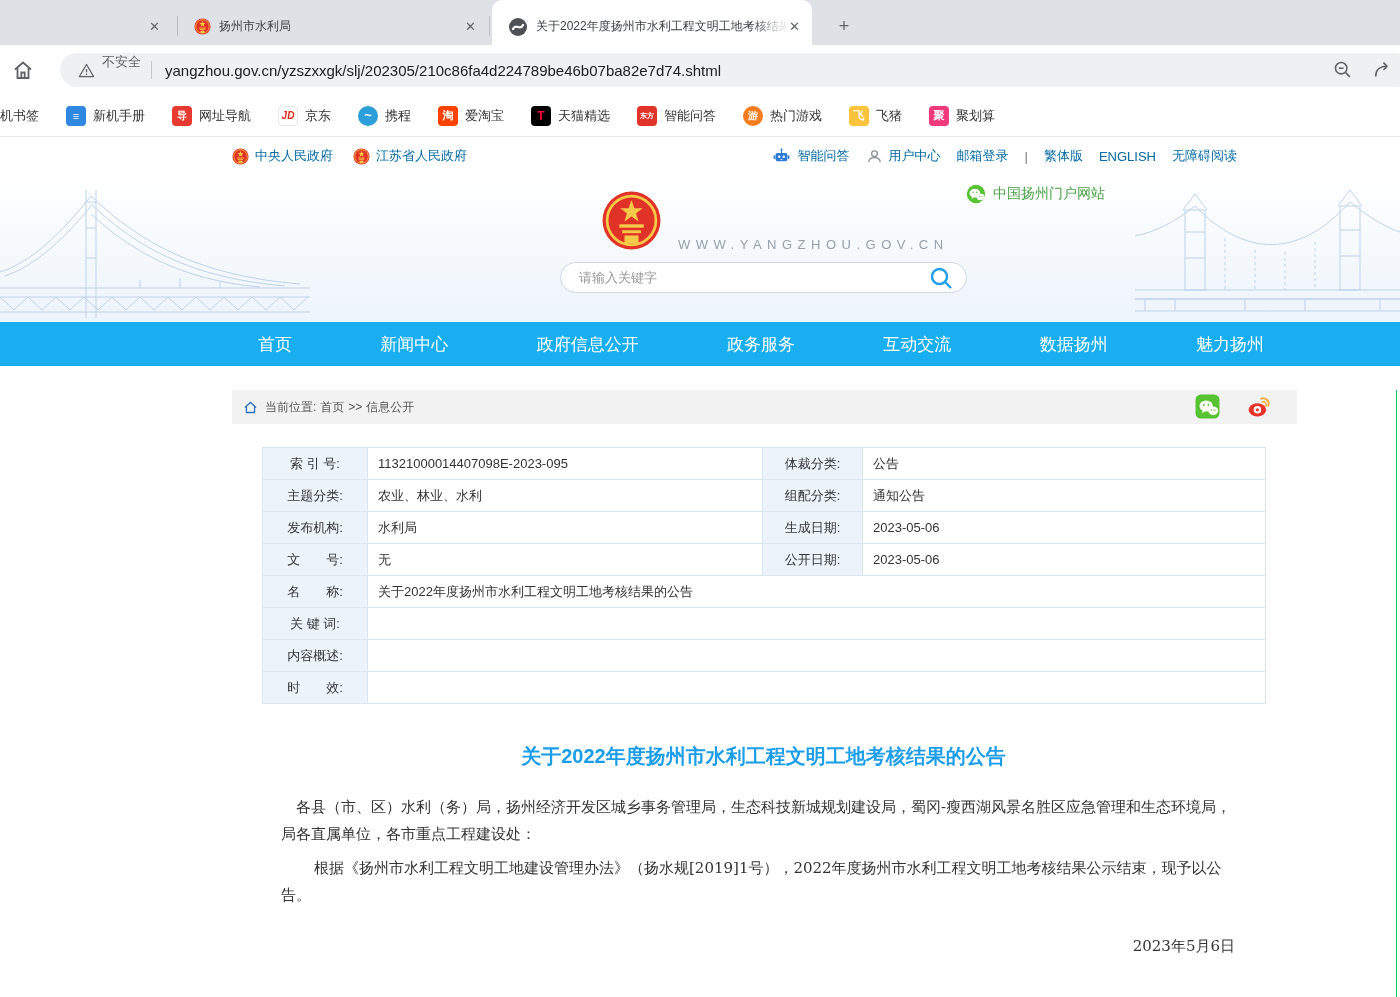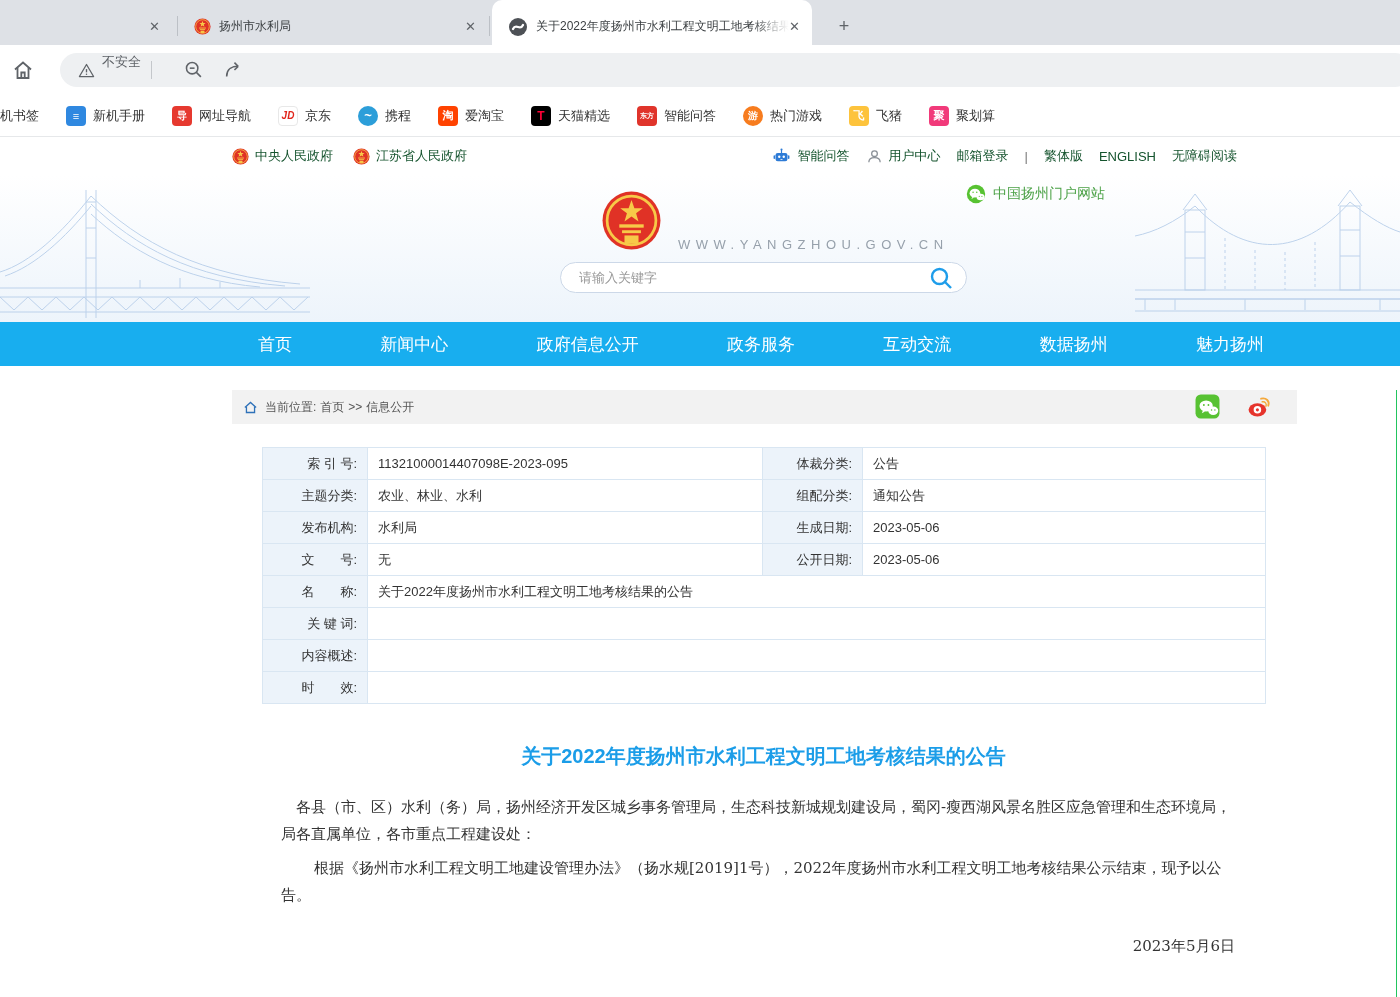--- a/index.html
+++ b/index.html
@@ -45,21 +45,21 @@
   .ic-tmall  { background:#000; color:#ff0036; font-size:12px; }
   .ic-east   { background:#e0342b; font-size:7px; line-height:1.05; text-align:center; }
   .ic-game   { background:#f77c1e; border-radius:50%; font-size:10px; }
   .ic-pig    { background:#fdc33c; font-size:11px; }
   .ic-ju     { background:#f13a7a; font-size:11px; }
 
   
   .govbar { position:absolute; left:0; top:137px; width:1400px; height:38px; background:#fff; }
   .gov-left { position:absolute; left:232px; top:0; height:38px; display:flex; align-items:center; gap:20px; }
   .gov-right { position:absolute; right:163px; top:0; height:38px; display:flex; align-items:center; gap:16px; }
-  .gov-item { display:flex; align-items:center; gap:6px; font-size:13px; color:#14532d; cursor:pointer; white-space:nowrap; }
+  .gov-item { display:flex; align-items:center; gap:6px; font-size:13px; color:#0369a1; cursor:pointer; white-space:nowrap; }
   .gov-static { color:#777; }
   .mini { width:17px; height:17px; }
   .mini24 { width:21px; height:18px; }
 
   
   .siteheader { position:absolute; left:0; top:175px; width:1400px; height:147px; background:linear-gradient(#ffffff, #edf4fb); overflow:hidden; }
   .art { position:absolute; bottom:0; opacity:.85; }
   .art-left { left:0; }
   .art-right { right:0; }
   .logo-emblem { position:absolute; left:601px; top:15px; width:61px; height:61px; }
@@ -81,21 +81,21 @@
   .content { position:absolute; left:232px; top:390px; width:1165px; height:607px; background:#fff; border-right:1px solid #22c55e; }
   .breadcrumb { position:absolute; left:0; top:0; width:1065px; height:34px; background:#f2f2f2; display:flex; align-items:center; font-size:12px; color:#555; }
   .bc-home { width:15px; height:15px; margin:0 7px 0 11px; flex:none; }
   .bc-text { display:flex; gap:4px; align-items:center; }
   .bc-link { cursor:pointer; }
   .share-icons { position:absolute; right:25px; top:4px; display:flex; gap:27px; }
   .share-icons svg { width:25px; height:25px; cursor:pointer; }
 
   table.meta { position:absolute; left:30px; top:57px; width:1003px; border-collapse:collapse; table-layout:fixed; font-size:13px; color:#333; }
   table.meta td { border:1px solid #d9e6f2; height:32px; padding:0 10px; overflow:hidden; white-space:nowrap; }
-  td.lbl { background:#ecf3fa; text-align:right; padding:0 4px;margin-left:32px; }
+  td.lbl { background:#ecf3fa; text-align:center; padding:0 4px;margin-left:32px; }
 
   .article { position:absolute; left:30px; top:352px; width:1003px; color:#333; font-family:"DejaVu Serif", serif; }
   .a-title { text-align:center; font-size:20px; line-height:28px; font-weight:bold; color:#1b9de8; font-family:"Liberation Sans", sans-serif; }
   .a-body { padding:0 30px 0 19px; font-size:15px; line-height:27px; }
   .a-p1 { margin-top:24px; text-indent:1em; }
   .a-p2 { margin-top:7px; text-indent:2.2em; }
   .a-date { margin-top:24px; text-align:right; font-size:15px; }
 </style>
 </head>
 <body>
@@ -155,20 +155,21 @@
         <path d="M10.3,20 V14.5 H13.7 V20"></path>
     </svg>
     <div class="omnibox">
       <svg class="warn-icon" viewBox="0 0 24 24">
         <path d="M12,3.5 L22,20.5 H2 Z" fill="none" stroke="#5f6368" stroke-width="1.8" stroke-linejoin="round"></path>
         <line x1="12" y1="10" x2="12" y2="14.6" stroke="#5f6368" stroke-width="1.9"></line>
         <circle cx="12" cy="17.4" r="1.1" fill="#5f6368"></circle>
       </svg>
       <span class="sec-text">不安全</span>
       <span class="omni-div"></span>
+      <span class="url-text">yangzhou.gov.cn/yzszxxgk/slj/202305/210c86fa4d224789be46b07ba82e7d74.shtml</span>
       <svg class="omni-icon" viewBox="0 0 24 24" fill="none" stroke="#5f6368" stroke-width="1.7">
         <circle cx="10" cy="10" r="6.2"></circle>
           <line x1="14.6" y1="14.6" x2="19.5" y2="19.5"></line>
           <line x1="7.4" y1="10" x2="12.6" y2="10"></line>
       </svg>
       <svg class="omni-icon" viewBox="0 0 24 24" fill="none" stroke="#5f6368" stroke-width="1.7">
         <path d="M4,19 C4,10.5 10.5,8 16.5,8"></path>
           <path d="M16.5,8 L12.5,4"></path>
           <path d="M16.5,8 L12.5,12"></path>
       </svg>

